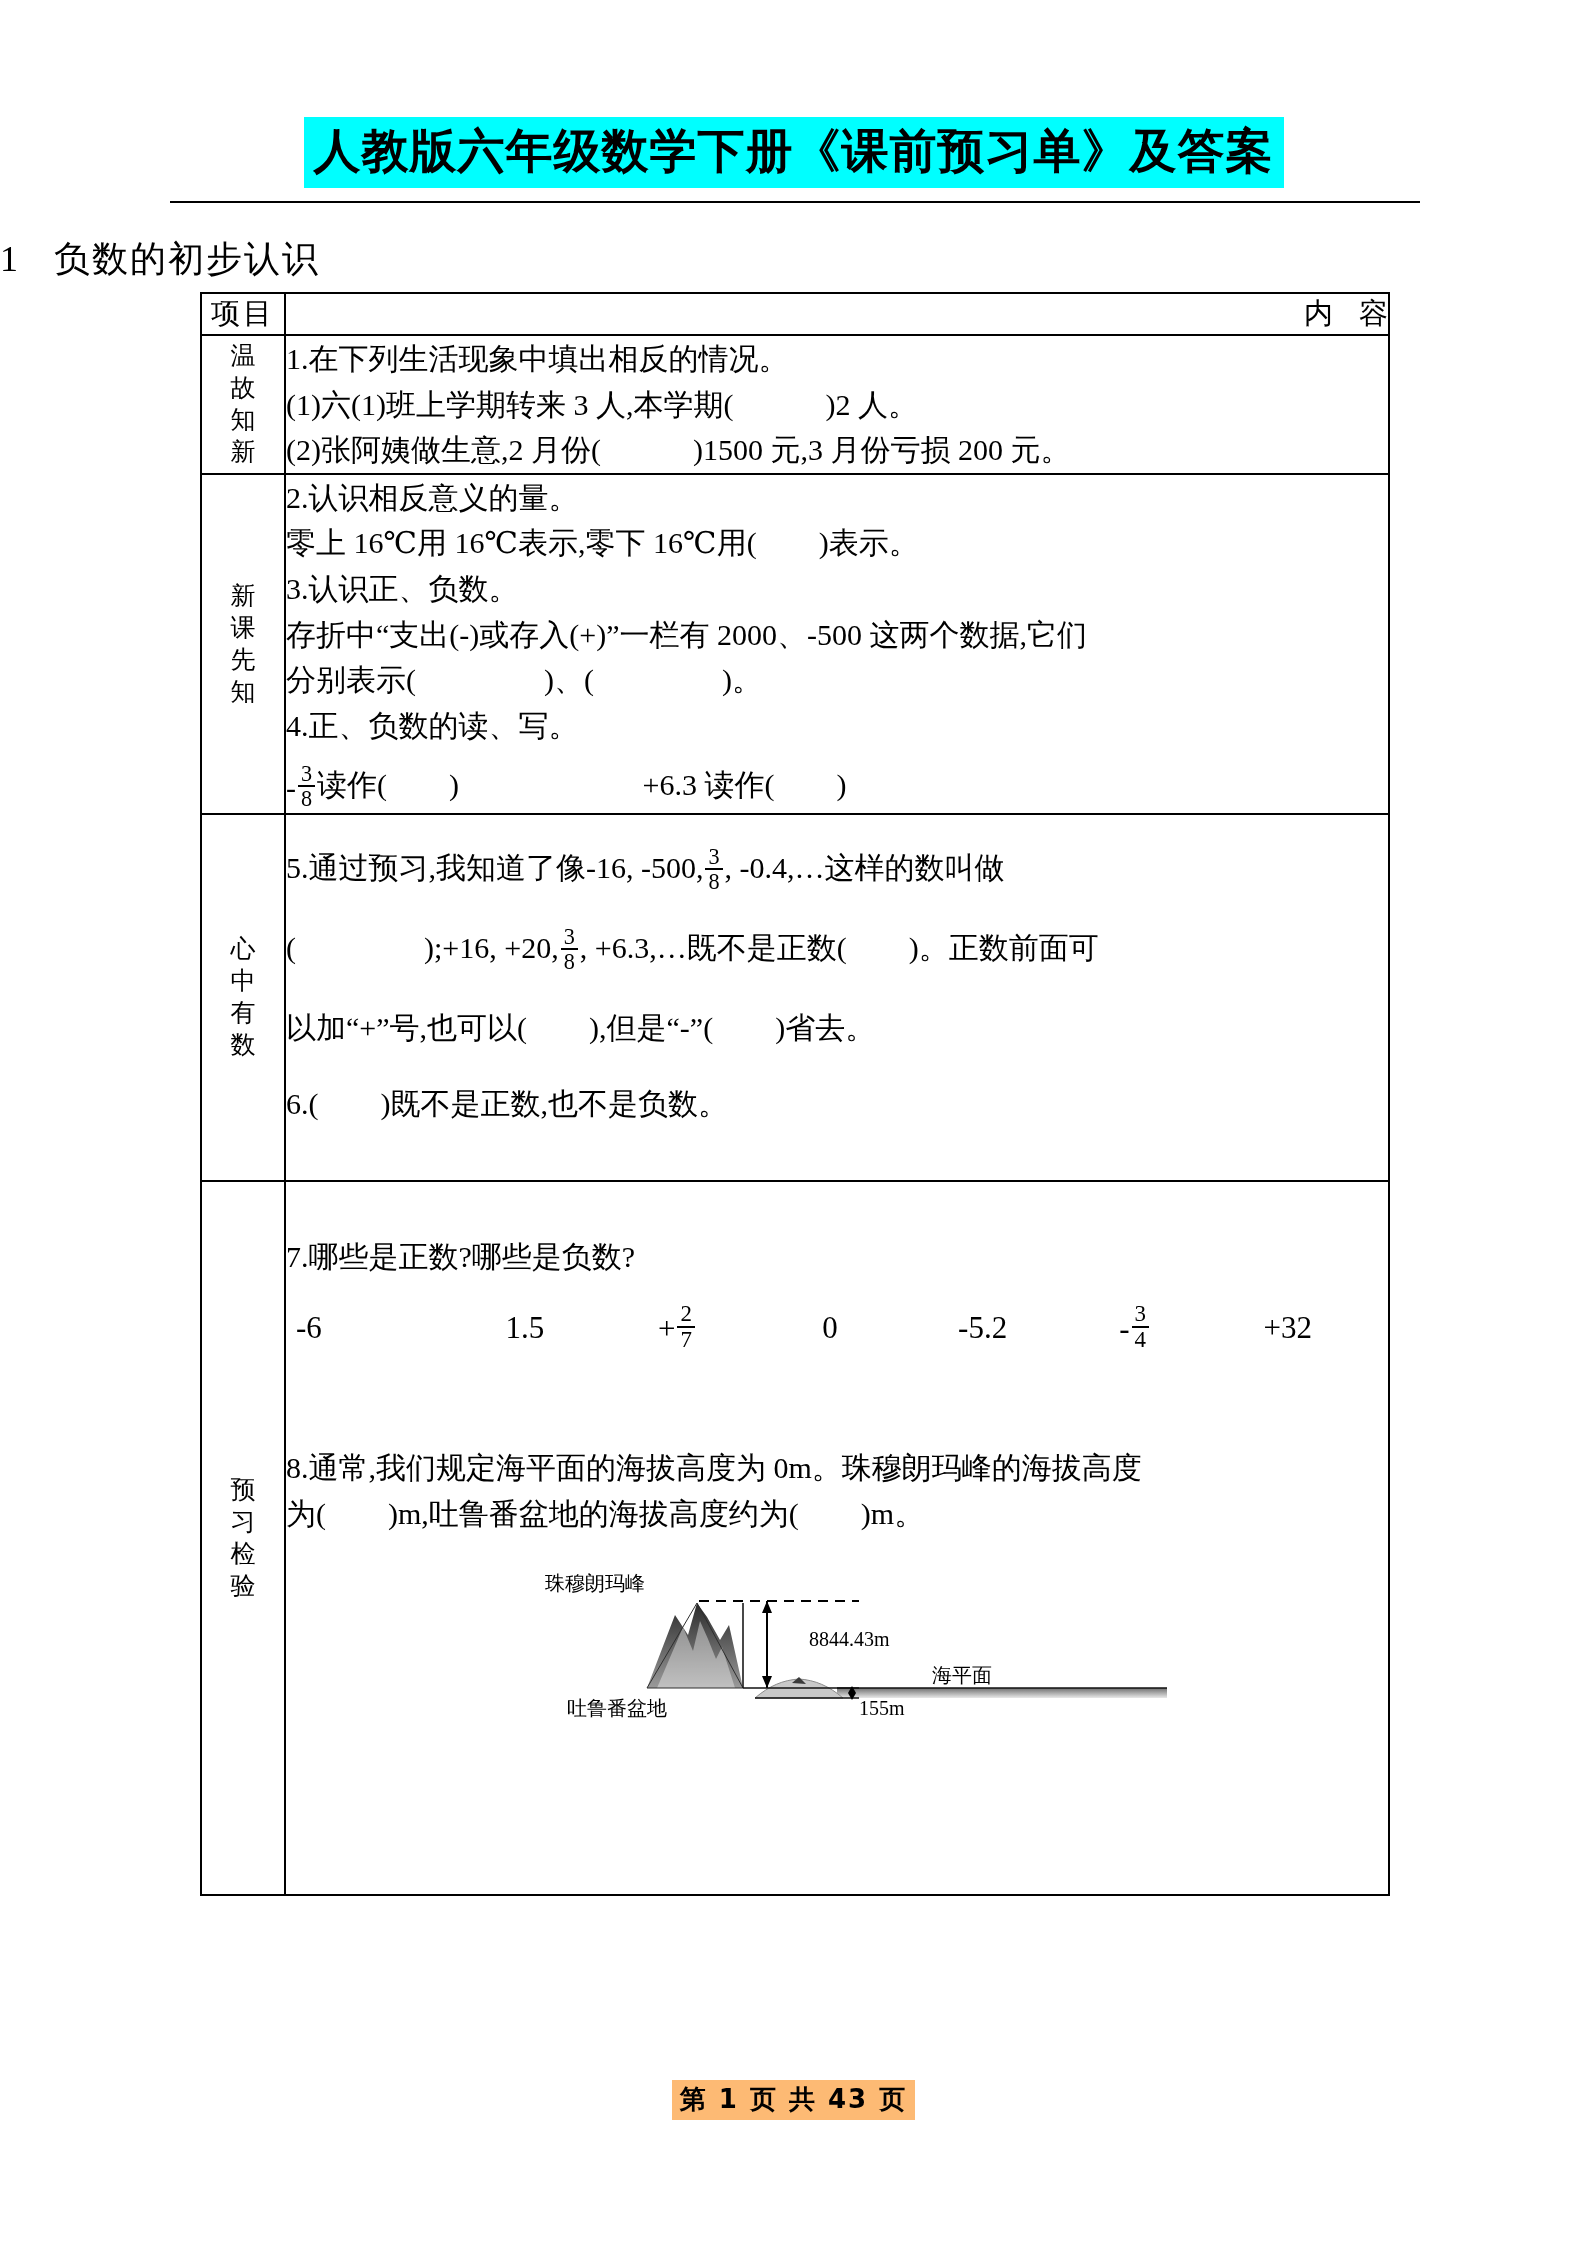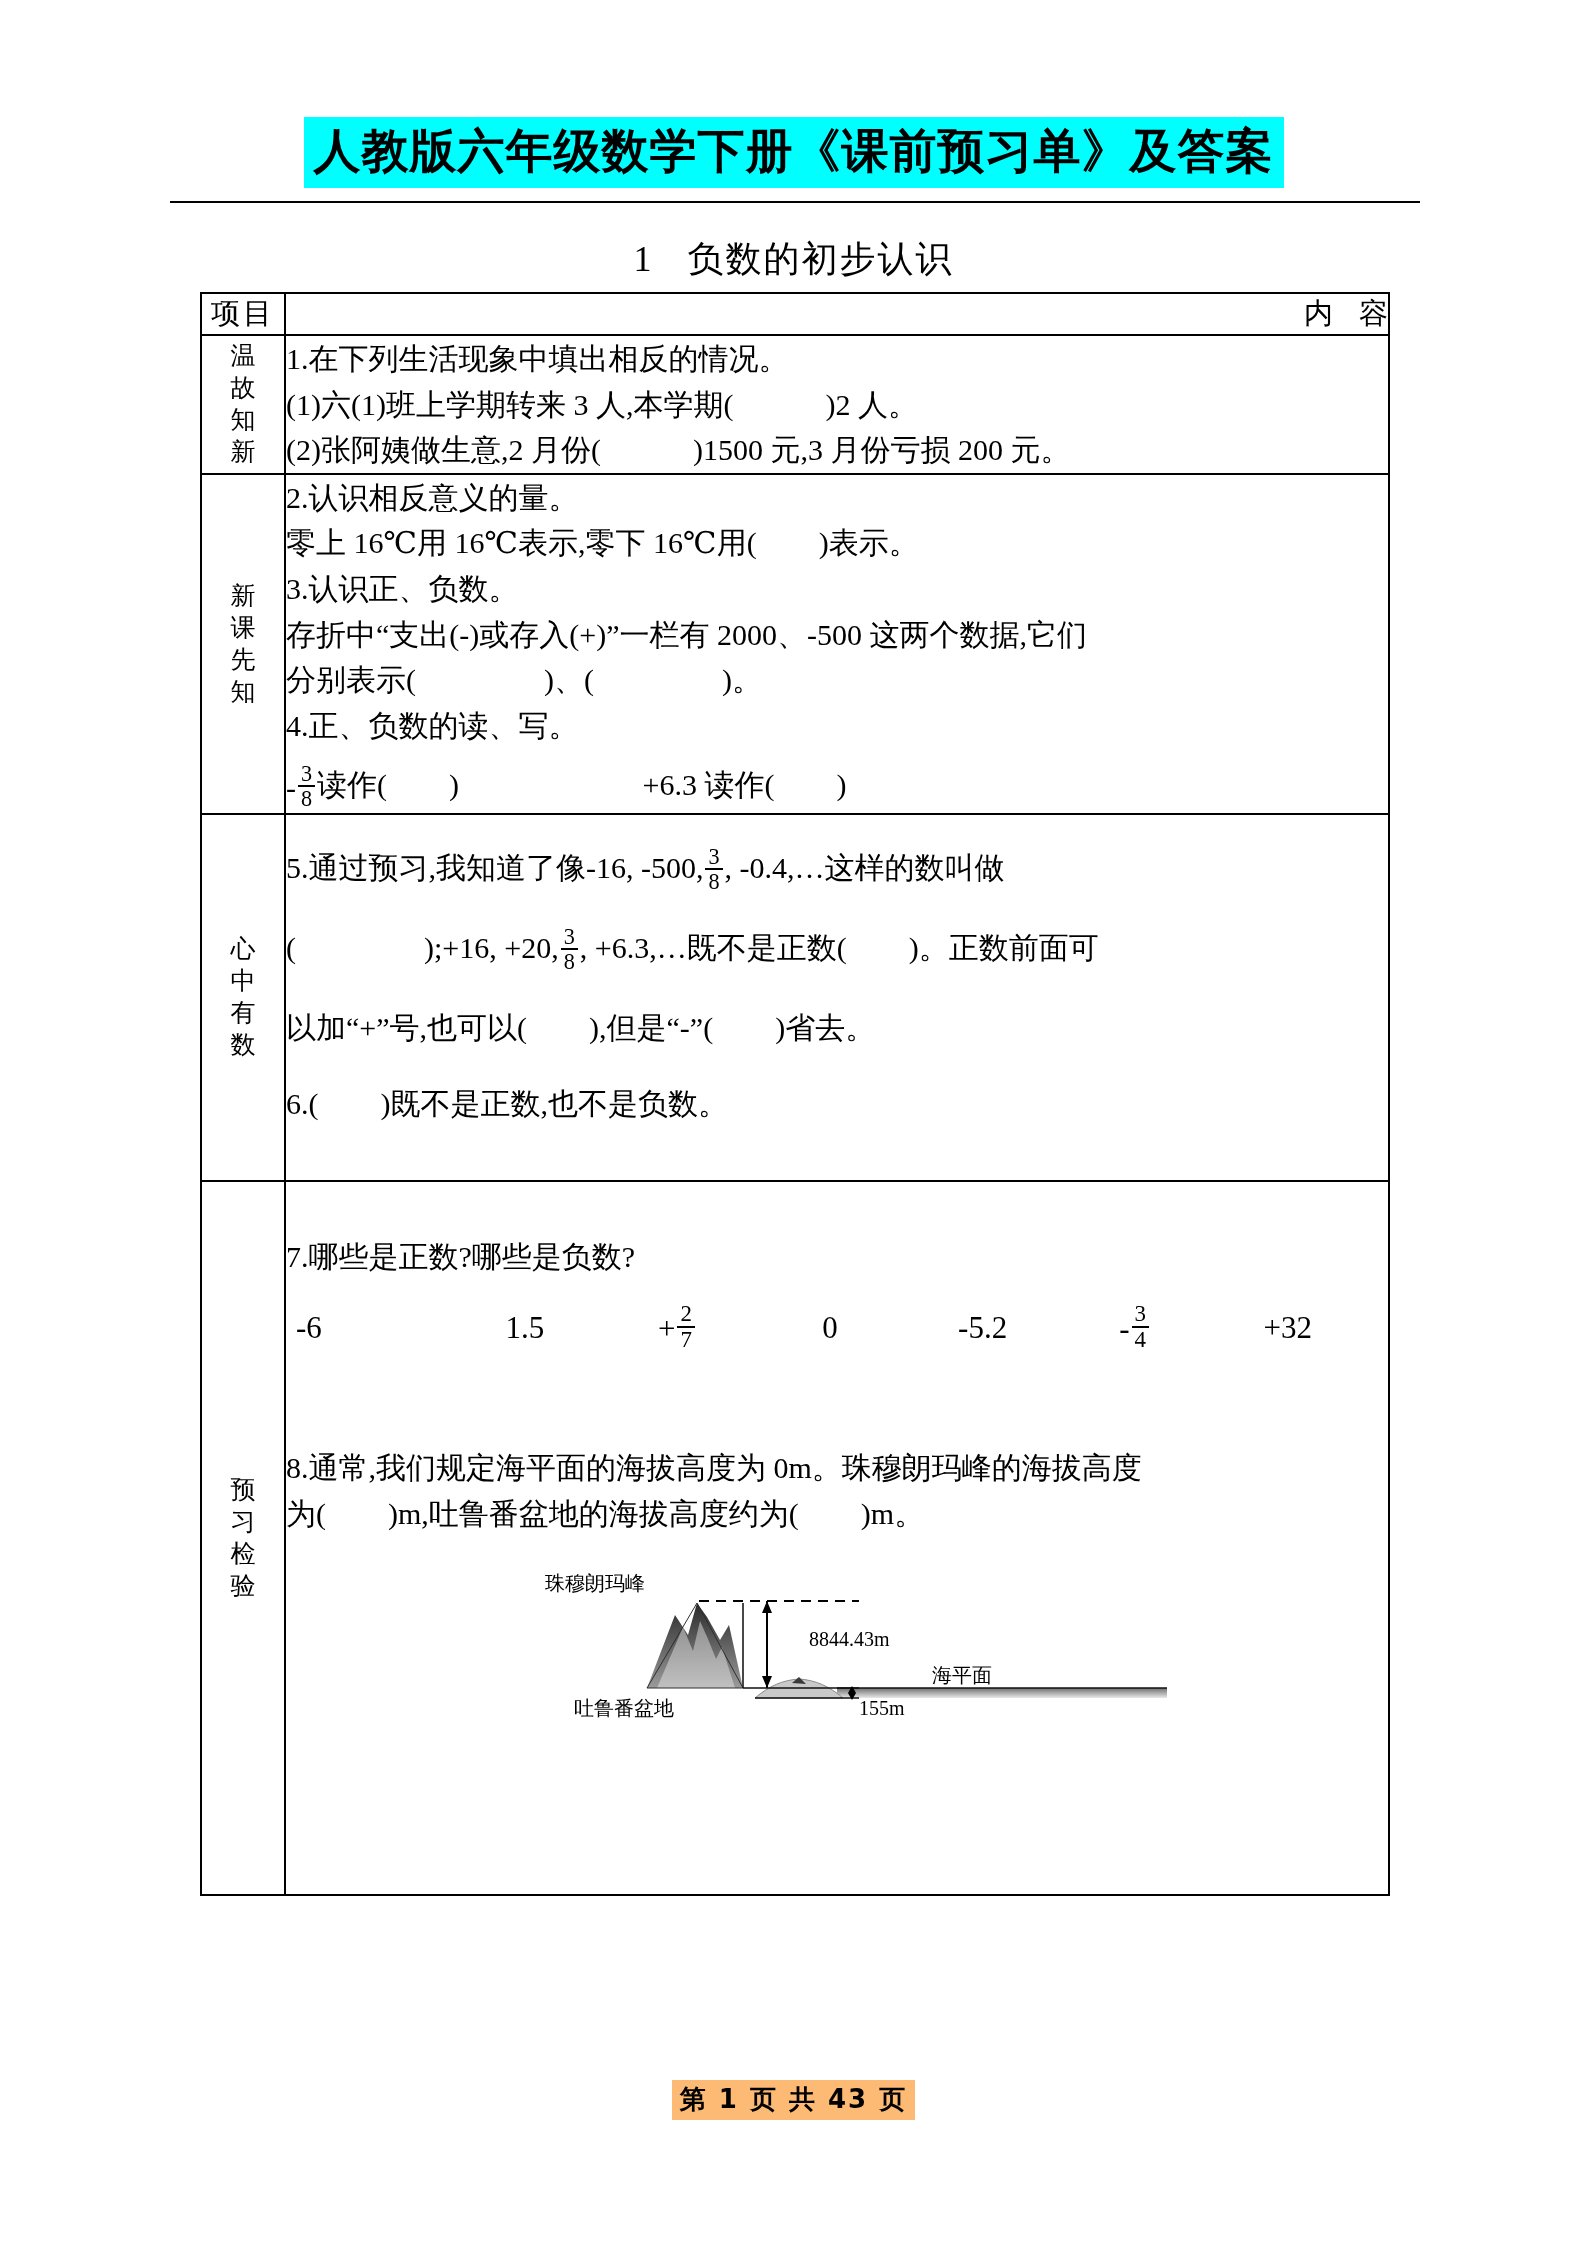--- a/index.html
+++ b/index.html
@@ -43,21 +43,20 @@
     height: 0;
     border-top: 2px solid #000;
   }
 
   
   .lesson-heading {
     position: absolute;
     left: 0;
     top: 237px;
     width: 1587px;
-    text-align: center;
     font-family: "Liberation Serif", "DejaVu Serif", serif;
     font-size: 36px;
     line-height: 1.25;
     letter-spacing: 2px;
   }
   .lesson-heading .lesson-num { margin-right: 34px; }
 
   
   .sheet-table {
     position: absolute;
@@ -166,21 +165,21 @@
     height: 180px;
   }
   .dg-label {
     position: absolute;
     font-size: 20px;
     line-height: 1;
     font-family: "Liberation Serif", "DejaVu Serif", serif;
     white-space: nowrap;
   }
   .lbl-everest { left: 38px; top: 18px; }
-  .lbl-turpan  { left: 67px; top: 143px; }
+  .lbl-turpan  { left: 60px; top: 143px; }
   .lbl-sea     { left: 425px; top: 110px; }
   .lbl-8844    { left: 302px; top: 74px; }
   .lbl-155     { left: 352px; top: 143px; }
 
   
   .footer {
     position: absolute;
     left: 0;
     top: 2080px;
     width: 1587px;

